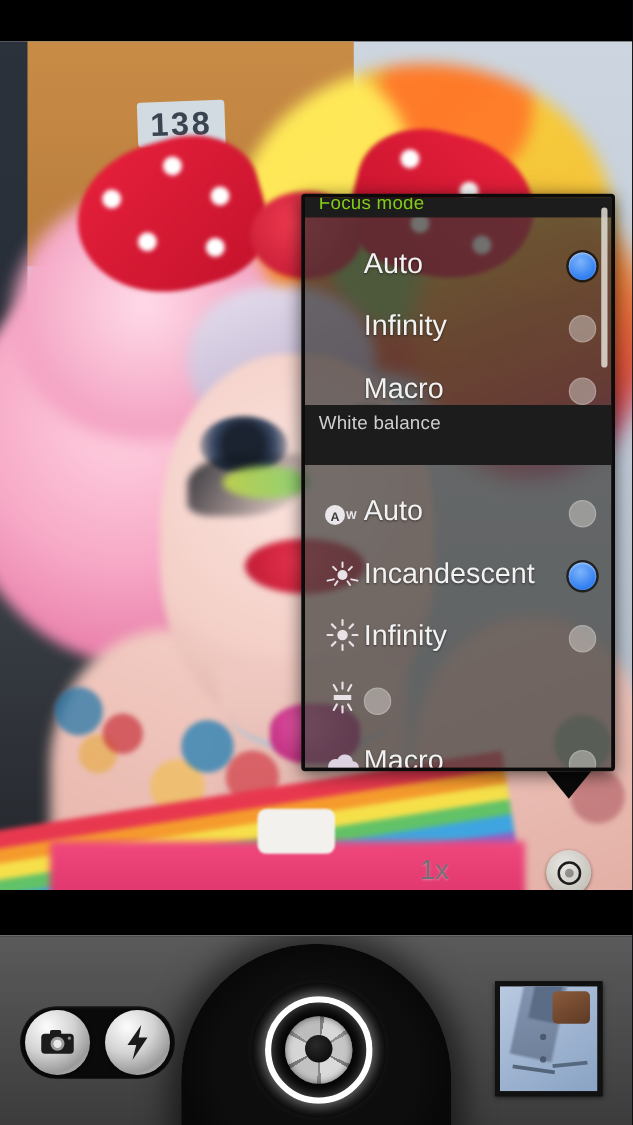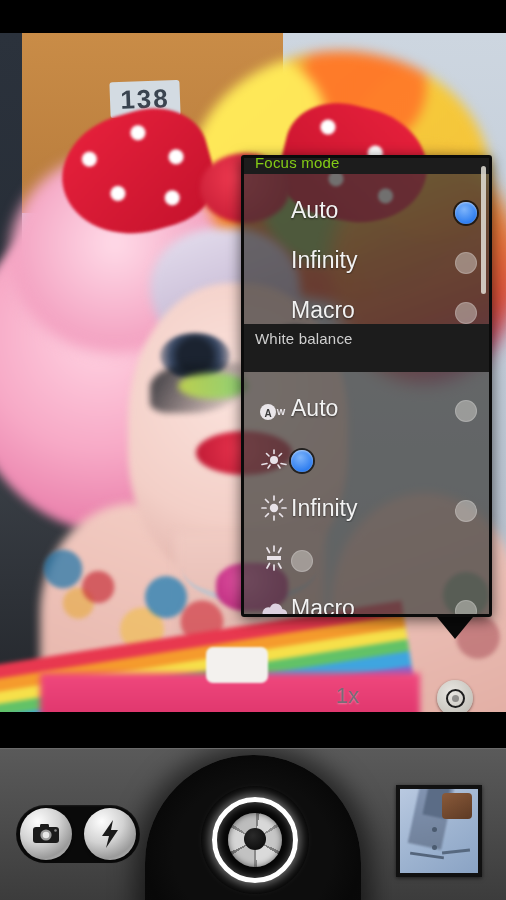--- a/index.html
+++ b/index.html
@@ -479,20 +479,21 @@
             <circle cx="14" cy="12" r="4" fill="#e8e2e8" stroke="none"></circle>
             <line x1="14" y1="2" x2="14" y2="5.5"></line>
             <line x1="6.5" y1="5.5" x2="9" y2="8"></line>
             <line x1="21.5" y1="5.5" x2="19" y2="8"></line>
             <line x1="2" y1="16.5" x2="7" y2="15.5"></line>
             <line x1="26" y1="16.5" x2="21" y2="15.5"></line>
             <line x1="8" y1="20" x2="10" y2="17"></line>
             <line x1="20" y1="20" x2="18" y2="17"></line>
           </svg>
         </span>
+        <span class="opt-label">Incandescent</span>
         <span class="radio on"></span>
       </div>
 
       <div class="option-row">
         <span class="opt-icon">
           <svg width="28" height="28" viewBox="0 0 28 28" stroke="#e8e2e8" stroke-width="1.7" stroke-linecap="round" fill="none">
             <circle cx="14" cy="14" r="4.2" fill="#e8e2e8" stroke="none"></circle>
             <line x1="14" y1="2" x2="14" y2="6"></line>
             <line x1="14" y1="22" x2="14" y2="26"></line>
             <line x1="2" y1="14" x2="6" y2="14"></line>

